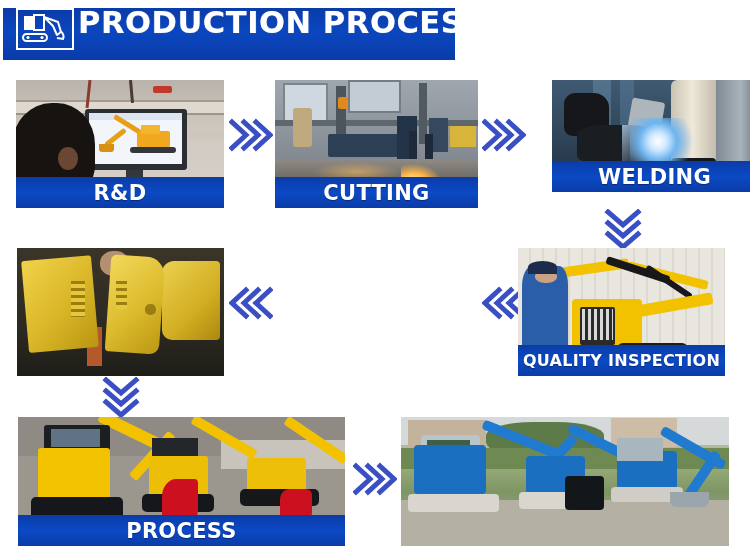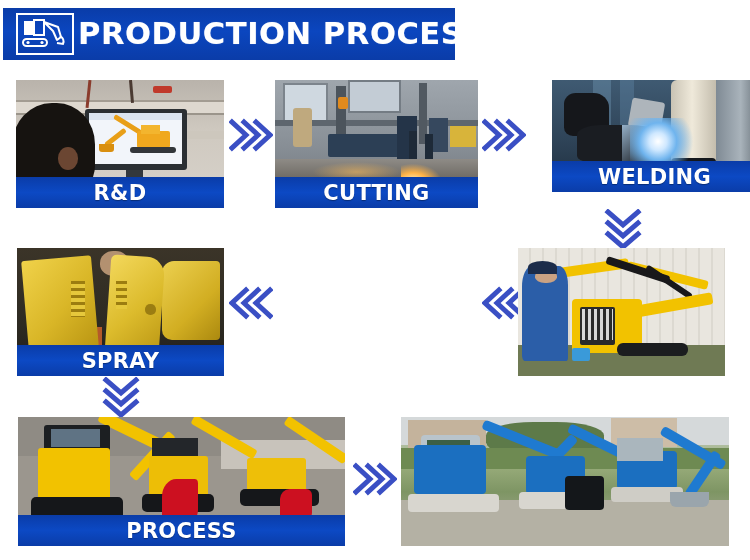--- a/index.html
+++ b/index.html
@@ -22,21 +22,20 @@
 
   
   .header-bar {
     position: absolute;
     left: 3px;
     top: 8px;
     width: 452px;
     height: 52px;
     background: linear-gradient(180deg, #0a3ca8 0%, #0b46bf 45%, #0a3ca8 100%);
     display: flex;
-    align-items: center;
     padding-left: 13px;
   }
 
   .header-icon {
     width: 58px;
     height: 42px;
     flex: 0 0 58px;
     position: relative;
   }
   .header-icon svg { display: block; }
@@ -402,21 +401,20 @@
         <div class="lay sp-face"></div>
         <div class="lay sp-orng"></div>
         <div class="lay sp-p3"></div>
         <div class="lay sp-p2"></div>
         <div class="lay sp-p2b"></div>
         <div class="lay sp-p1"></div>
         <div class="lay sp-p1b"></div>
         <div class="lay sp-hole"></div>
       </div>
     </div>
-    <div class="caption big">SPRAY</div>
   </div>
 
   <div class="arrow" style="left:228px; top:283px; width:46px; height:40px;">
     <svg width="44" height="34" viewBox="0 0 44 34" aria-hidden="true">
       <g fill="none" stroke="#3a4fc4" stroke-width="5" stroke-linecap="square">
         <polyline points="41,4 27,17 41,30"></polyline>
         <polyline points="29,4 15,17 29,30"></polyline>
         <polyline points="17,4 3,17 17,30"></polyline>
       </g>
     </svg>
@@ -447,20 +445,21 @@
         <div class="lay qi-mbody"></div>
         <div class="lay qi-mpanel"></div>
         <div class="lay qi-mpanel2"></div>
         <div class="lay qi-track"></div>
         <div class="lay qi-blue"></div>
         <div class="lay qi-man"></div>
         <div class="lay qi-face"></div>
         <div class="lay qi-cap"></div>
       </div>
     </div>
+    <div class="caption small">QUALITY INSPECTION</div>
   </div>
 
   <div class="arrow" style="left:97px; top:376px; width:48px; height:42px;">
     <svg width="38" height="40" viewBox="0 0 38 40" aria-hidden="true">
       <g fill="none" stroke="#3a4fc4" stroke-width="5" stroke-linecap="square">
         <polyline points="4,3 19,16 34,3"></polyline>
         <polyline points="4,14 19,27 34,14"></polyline>
         <polyline points="4,25 19,38 34,25"></polyline>
       </g>
     </svg>

